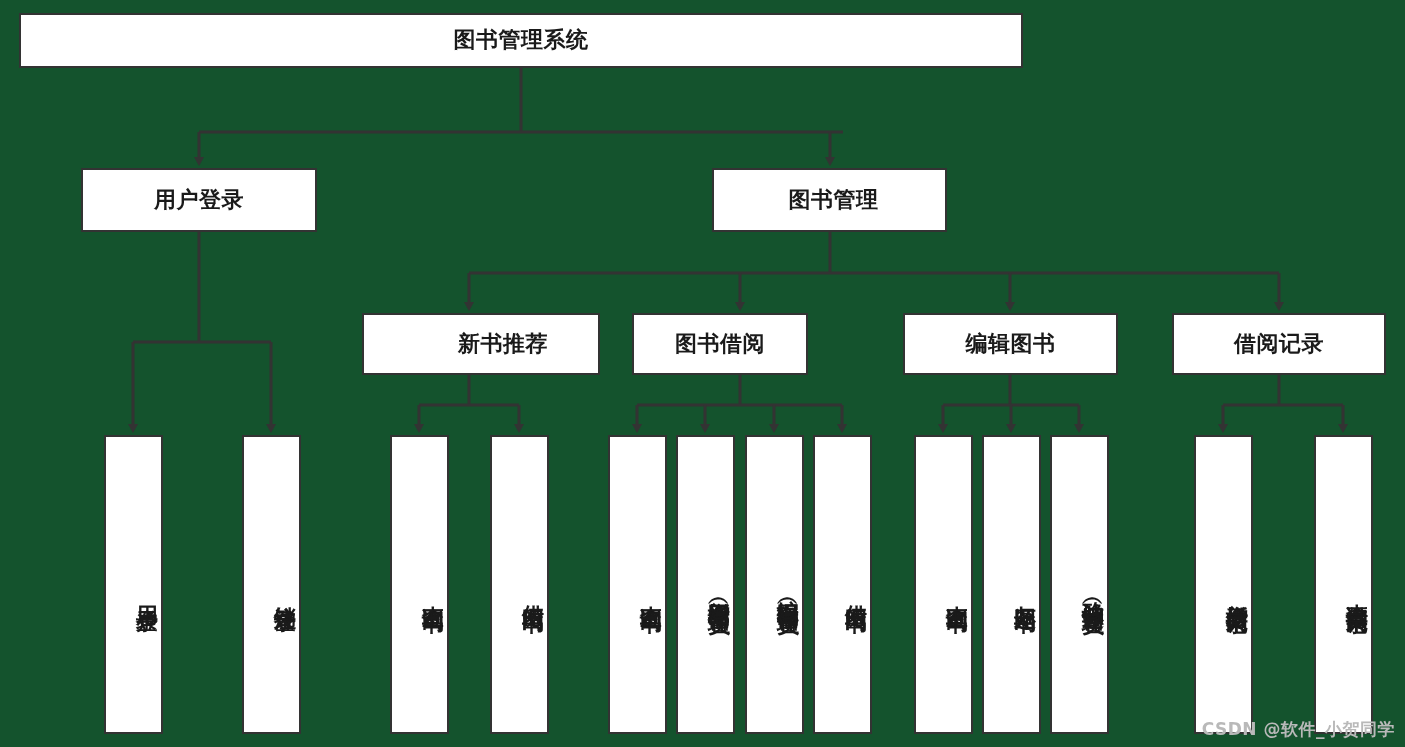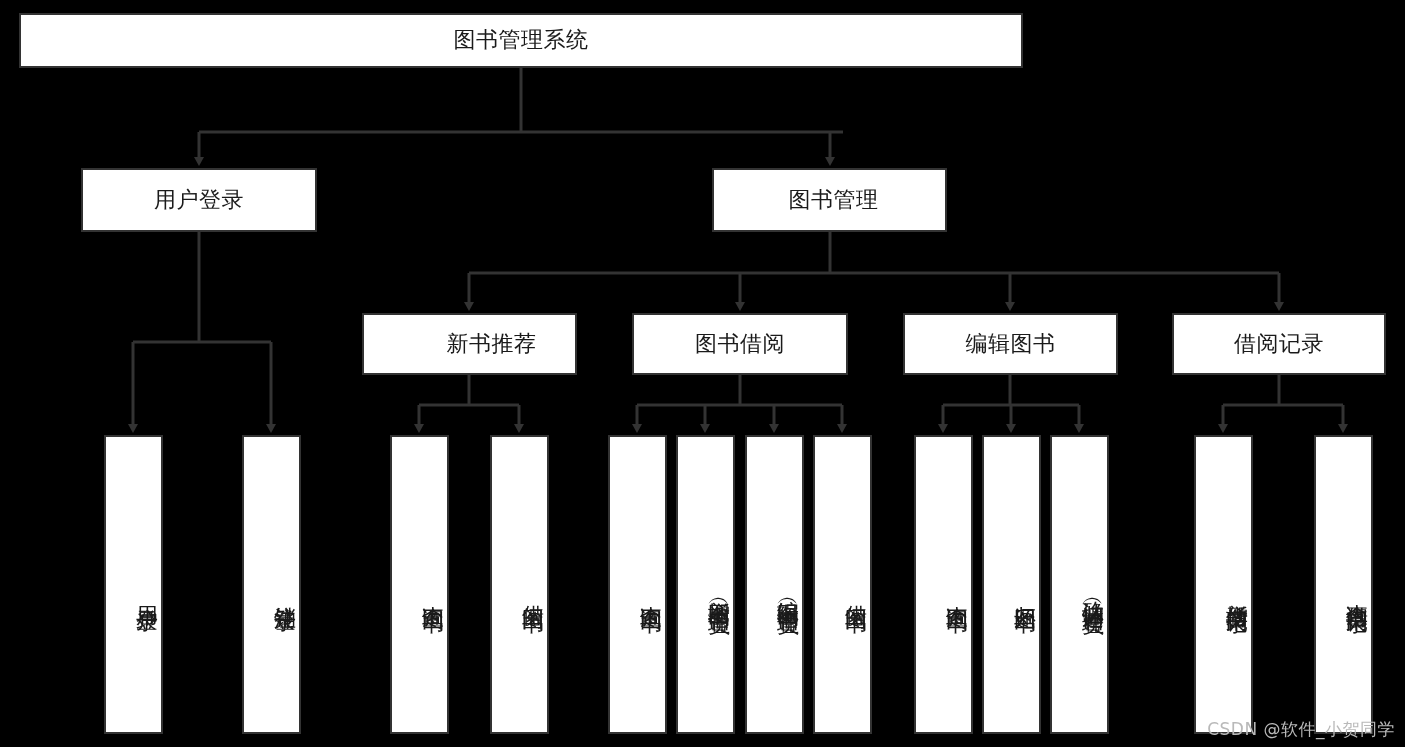--- a/index.html
+++ b/index.html
@@ -7,22 +7,23 @@
     padding: 0;
     background: #ffffff;
   }
   body {
     font-family: "DejaVu Sans", "Liberation Sans", sans-serif;
   }
   #canvas {
     position: relative;
     width: 1405px;
     height: 747px;
-    background: #000000;
+    background: #14532d;
     overflow: hidden;
+    font-weight: bold;
   }
   #edges {
     position: absolute;
     left: 0;
     top: 0;
     width: 1405px;
     height: 747px;
     pointer-events: none;
   }
   .node {
@@ -125,24 +126,24 @@
     <span class="lbl">图书管理系统</span>
   </div>
 
   <div class="node h" style="left:81px; top:168px; width:236px; height:64px;">
     <span class="lbl">用户登录</span>
   </div>
   <div class="node h" style="left:712px; top:168px; width:235px; height:64px;padding-left:8px;">
     <span class="lbl">图书管理</span>
   </div>
 
-  <div class="node h" style="left:362px; top:313px; width:215px; height:62px;padding-left:44px;">
+  <div class="node h" style="left:362px; top:313px; width:238px; height:62px;padding-left:44px;">
     <span class="lbl">新书推荐</span>
   </div>
-  <div class="node h" style="left:632px; top:313px; width:216px; height:62px;">
+  <div class="node h" style="left:632px; top:313px; width:176px; height:62px;">
     <span class="lbl">图书借阅</span>
   </div>
   <div class="node h" style="left:903px; top:313px; width:215px; height:62px;">
     <span class="lbl">编辑图书</span>
   </div>
   <div class="node h" style="left:1172px; top:313px; width:214px; height:62px;">
     <span class="lbl">借阅记录</span>
   </div>
 
   <div class="node v" style="left:104px; top:435px; width:59px; height:299px;">

